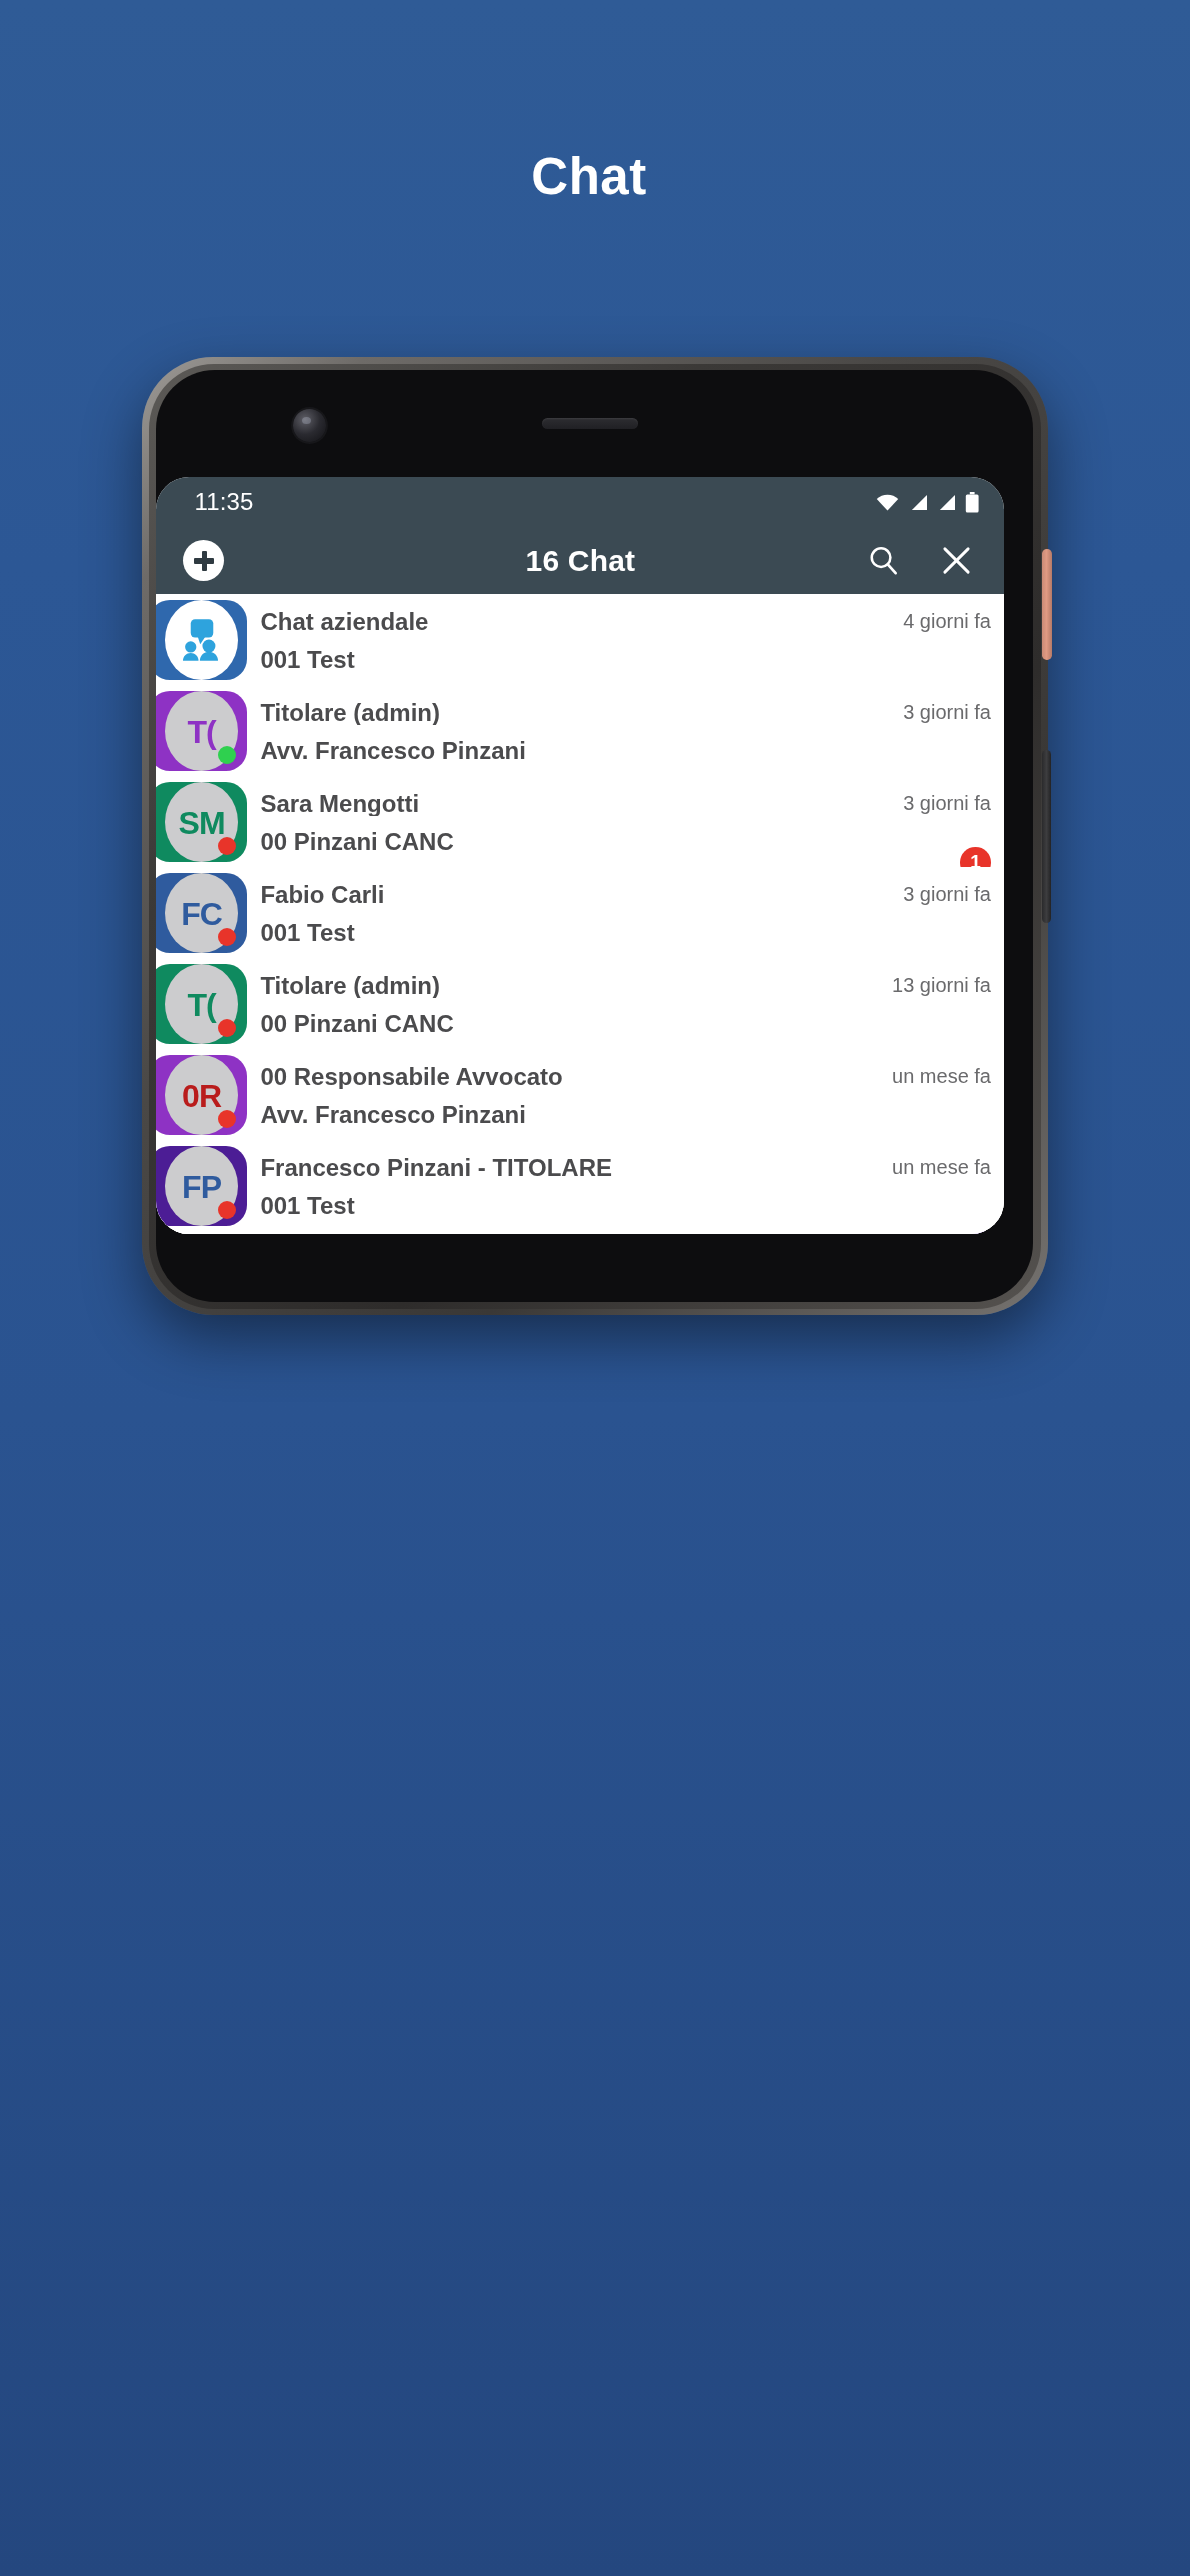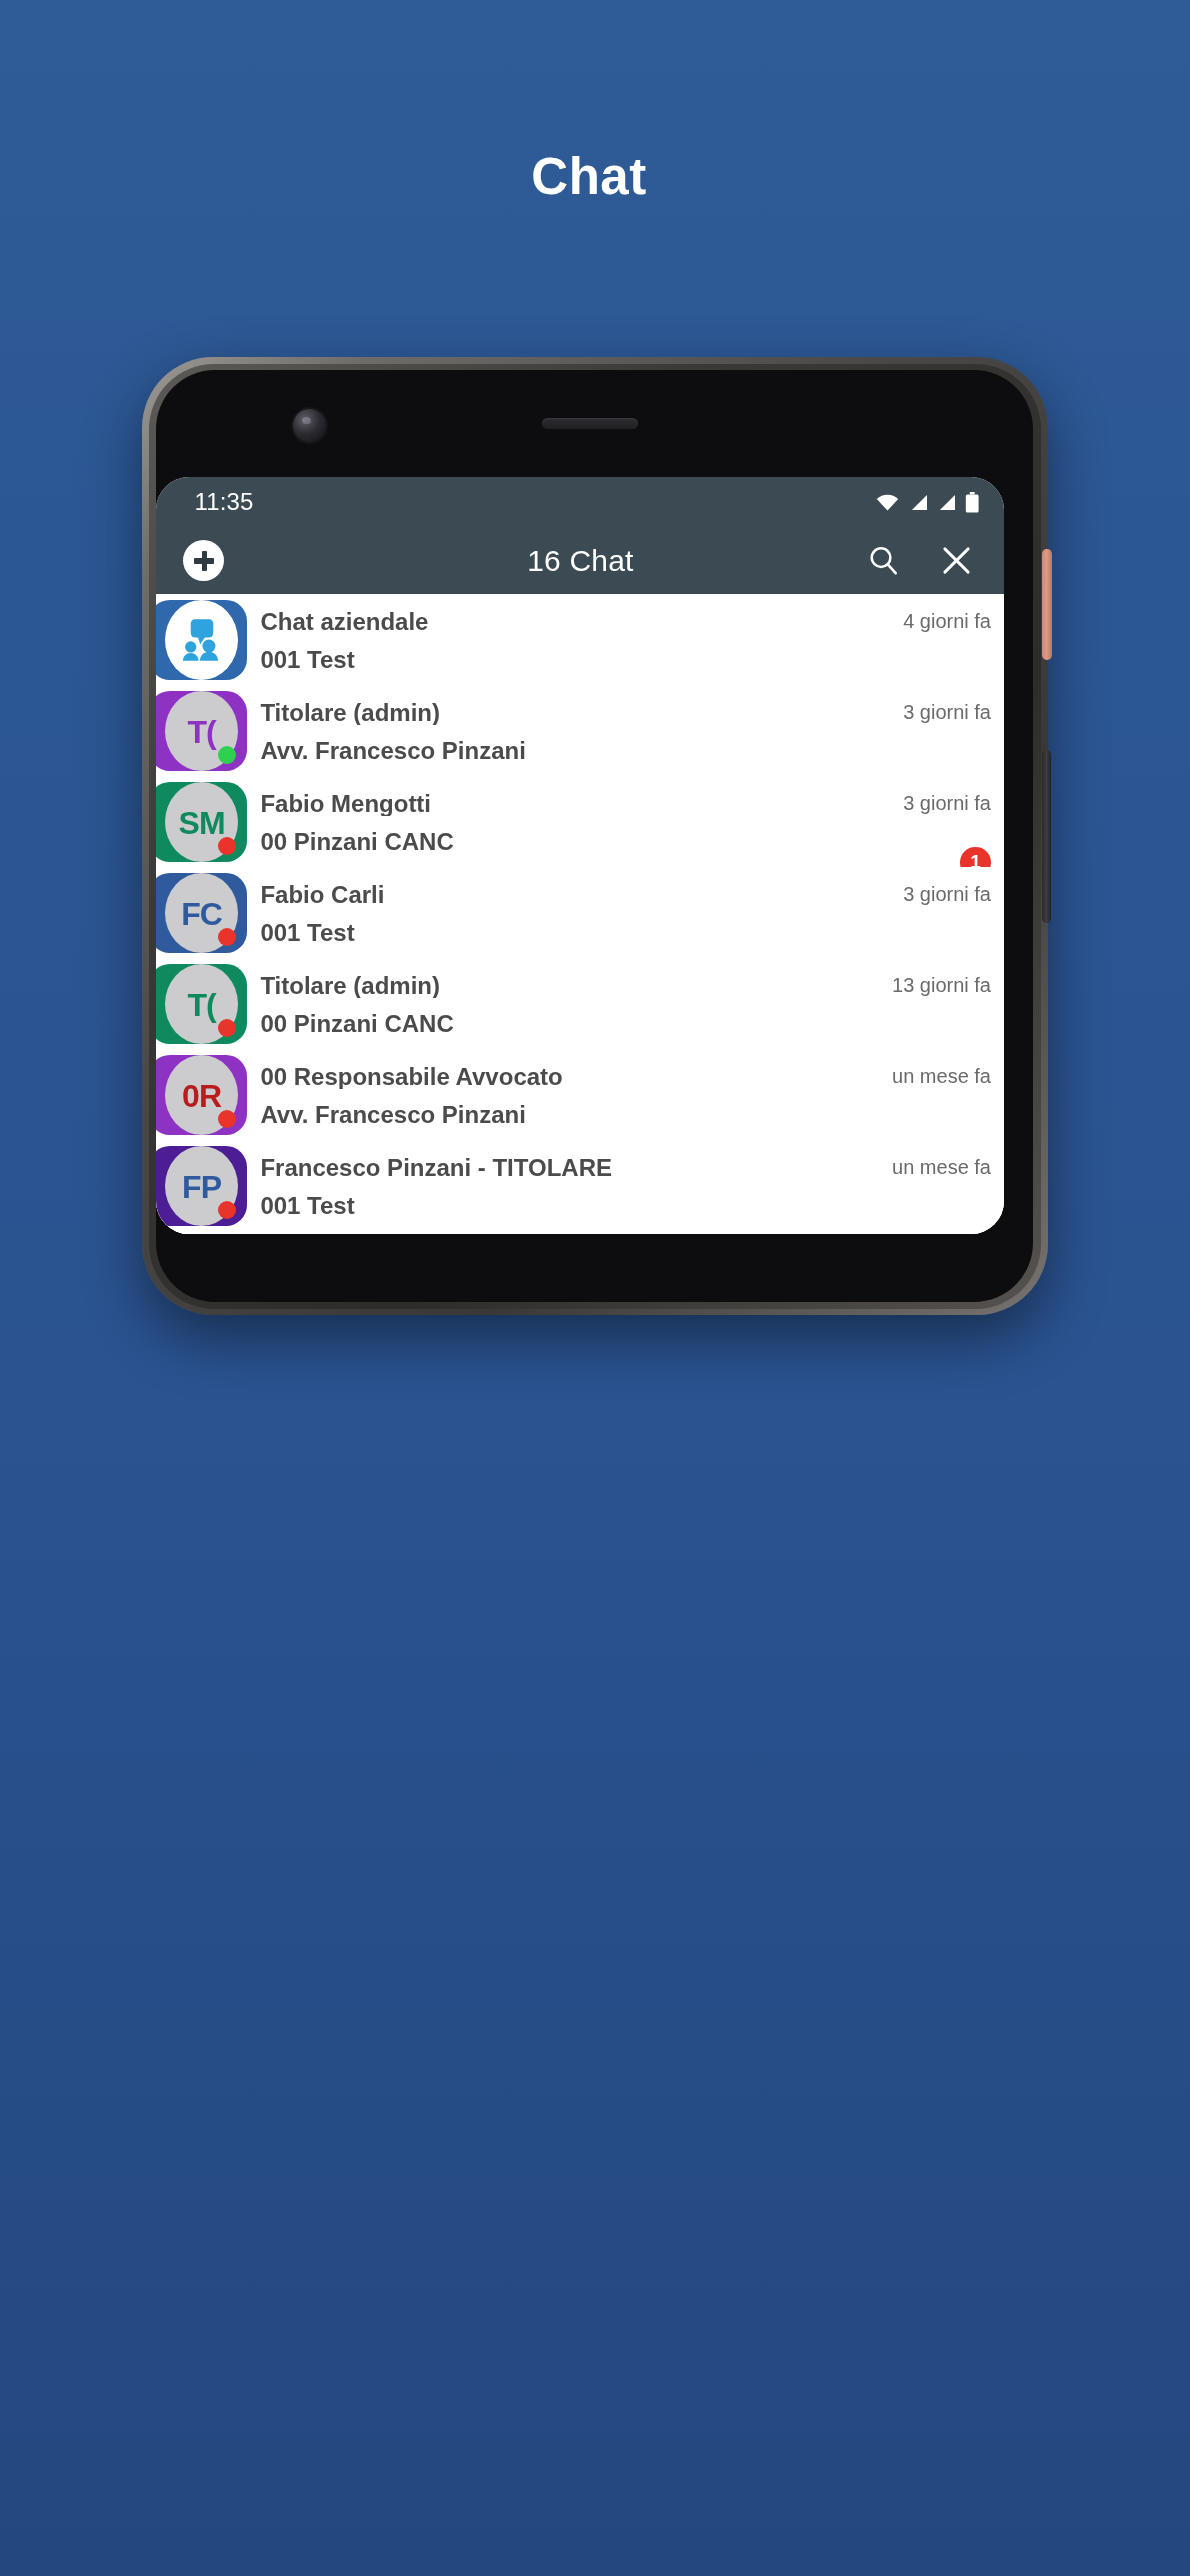--- a/index.html
+++ b/index.html
@@ -152,21 +152,21 @@
   }
   .fab-add .plus::before{ left:0; top:7.7px; width:20px; height:5.8px; }
   .fab-add .plus::after{ top:0; left:7.7px; width:5.8px; height:20px; }
 
   .appbar-title{
     position:absolute;
     left:0; right:0;
     text-align:center;
     color:#ffffff;
     font-size:30px;
-    font-weight:normal;
+    font-weight:bold;
     pointer-events:none;
     letter-spacing:0.2px;
   }
   .appbar-actions{
     margin-left:auto;
     display:flex; align-items:center; gap:35px;
     z-index:2;
   }
   .ic-btn{
     width:38px; height:38px;
@@ -415,21 +415,21 @@
           <div class="avatar-wrap">
             <div class="avatar" style="background:#0f8a5f">
               <div class="disc">
                 <span class="initials" style="color:#0f8a5f">SM</span>
                 <span class="status-dot" style="background:#e8342a"></span>
               </div>
             </div>
           </div>
           <div class="row-body">
             <div class="row-inner">
-              <div class="line-title">Fabio Mengotti</div>
+              <div class="line-title">Sara Mengotti</div>
               <div class="line-sub">00 Pinzani CANC</div>
               <div class="line-msg">www.pinzani.it</div>
               <div class="row-time">3 giorni fa</div>
               <div class="badge">1</div>
             </div>
           </div>
         </div>
         <div class="chat-row">
           <div class="avatar-wrap">
             <div class="avatar" style="background:#2f5b9e">

